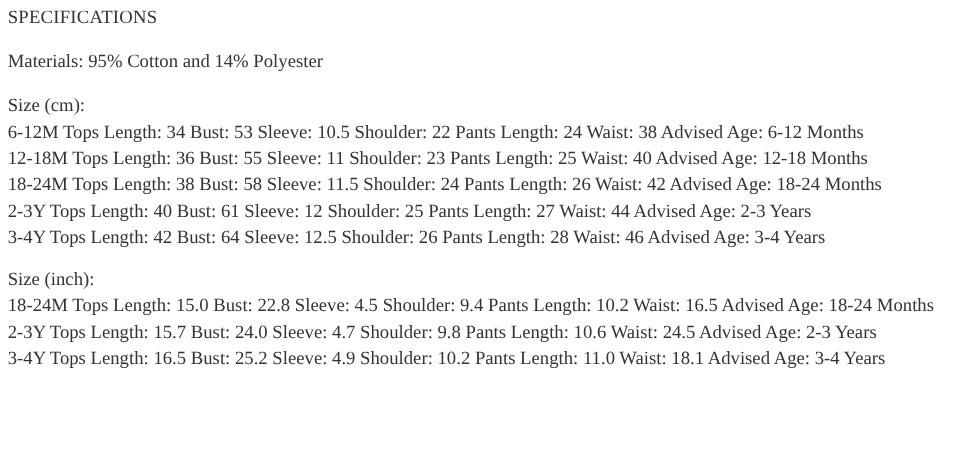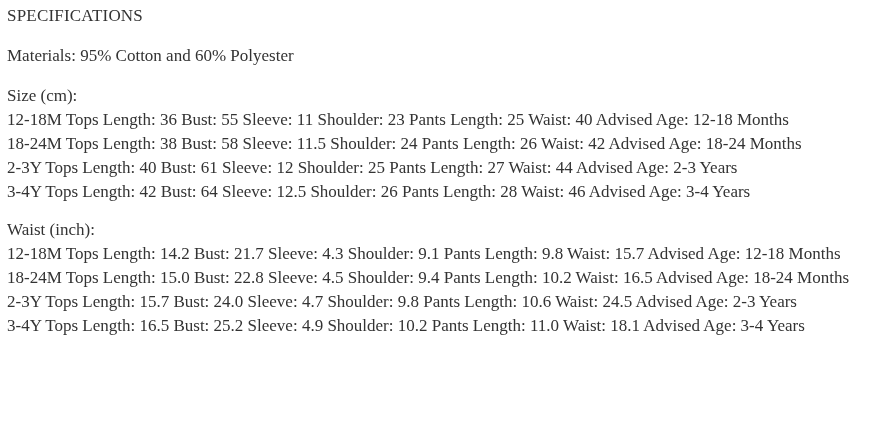--- a/index.html
+++ b/index.html
@@ -36,35 +36,35 @@
   }
 </style>
 </head>
 <body style="color: rgb(51, 51, 51); background: rgb(255, 255, 255);">
 
 <div class="spec-wrap">
 
   <p class="spec-title">SPECIFICATIONS</p>
 
 
-  <p class="spec-para">Materials: 95% Cotton and 60% Polyester</p>
+  <p class="spec-para">Materials: 95% Cotton and 14% Polyester</p>
 
   <div class="size-block">
     <div class="spec-line">Size (cm):</div>
     <div>
+        <div class="spec-line">6-12M Tops Length: 34 Bust: 53 Sleeve: 10.5 Shoulder: 22 Pants Length: 24 Waist: 38 Advised Age: 6-12 Months</div>
         <div class="spec-line">12-18M Tops Length: 36 Bust: 55 Sleeve: 11 Shoulder: 23 Pants Length: 25 Waist: 40 Advised Age: 12-18 Months</div>
         <div class="spec-line">18-24M Tops Length: 38 Bust: 58 Sleeve: 11.5 Shoulder: 24 Pants Length: 26 Waist: 42 Advised Age: 18-24 Months</div>
         <div class="spec-line">2-3Y Tops Length: 40 Bust: 61 Sleeve: 12 Shoulder: 25 Pants Length: 27 Waist: 44 Advised Age: 2-3 Years</div>
         <div class="spec-line">3-4Y Tops Length: 42 Bust: 64 Sleeve: 12.5 Shoulder: 26 Pants Length: 28 Waist: 46 Advised Age: 3-4 Years</div>
       </div>
   </div>
 
   <div class="size-block">
-    <div class="spec-line">Waist (inch):</div>
+    <div class="spec-line">Size (inch):</div>
     <div>
-        <div class="spec-line">12-18M Tops Length: 14.2 Bust: 21.7 Sleeve: 4.3 Shoulder: 9.1 Pants Length: 9.8 Waist: 15.7 Advised Age: 12-18 Months</div>
         <div class="spec-line">18-24M Tops Length: 15.0 Bust: 22.8 Sleeve: 4.5 Shoulder: 9.4 Pants Length: 10.2 Waist: 16.5 Advised Age: 18-24 Months</div>
         <div class="spec-line">2-3Y Tops Length: 15.7 Bust: 24.0 Sleeve: 4.7 Shoulder: 9.8 Pants Length: 10.6 Waist: 24.5 Advised Age: 2-3 Years</div>
         <div class="spec-line">3-4Y Tops Length: 16.5 Bust: 25.2 Sleeve: 4.9 Shoulder: 10.2 Pants Length: 11.0 Waist: 18.1 Advised Age: 3-4 Years</div>
       </div>
   </div>
 
 </div>
 
 </body></html>

